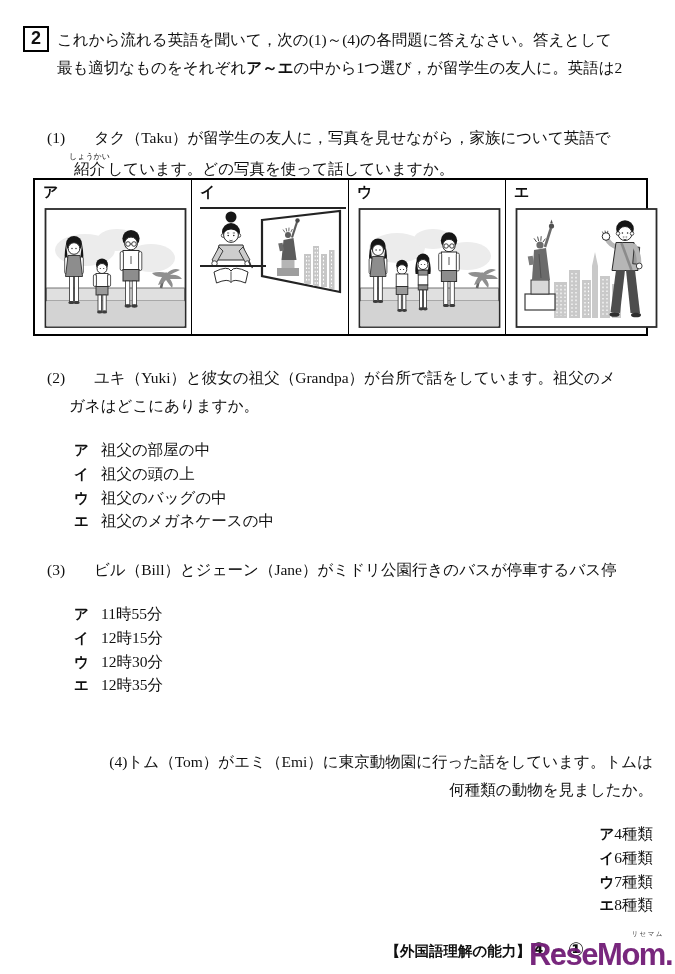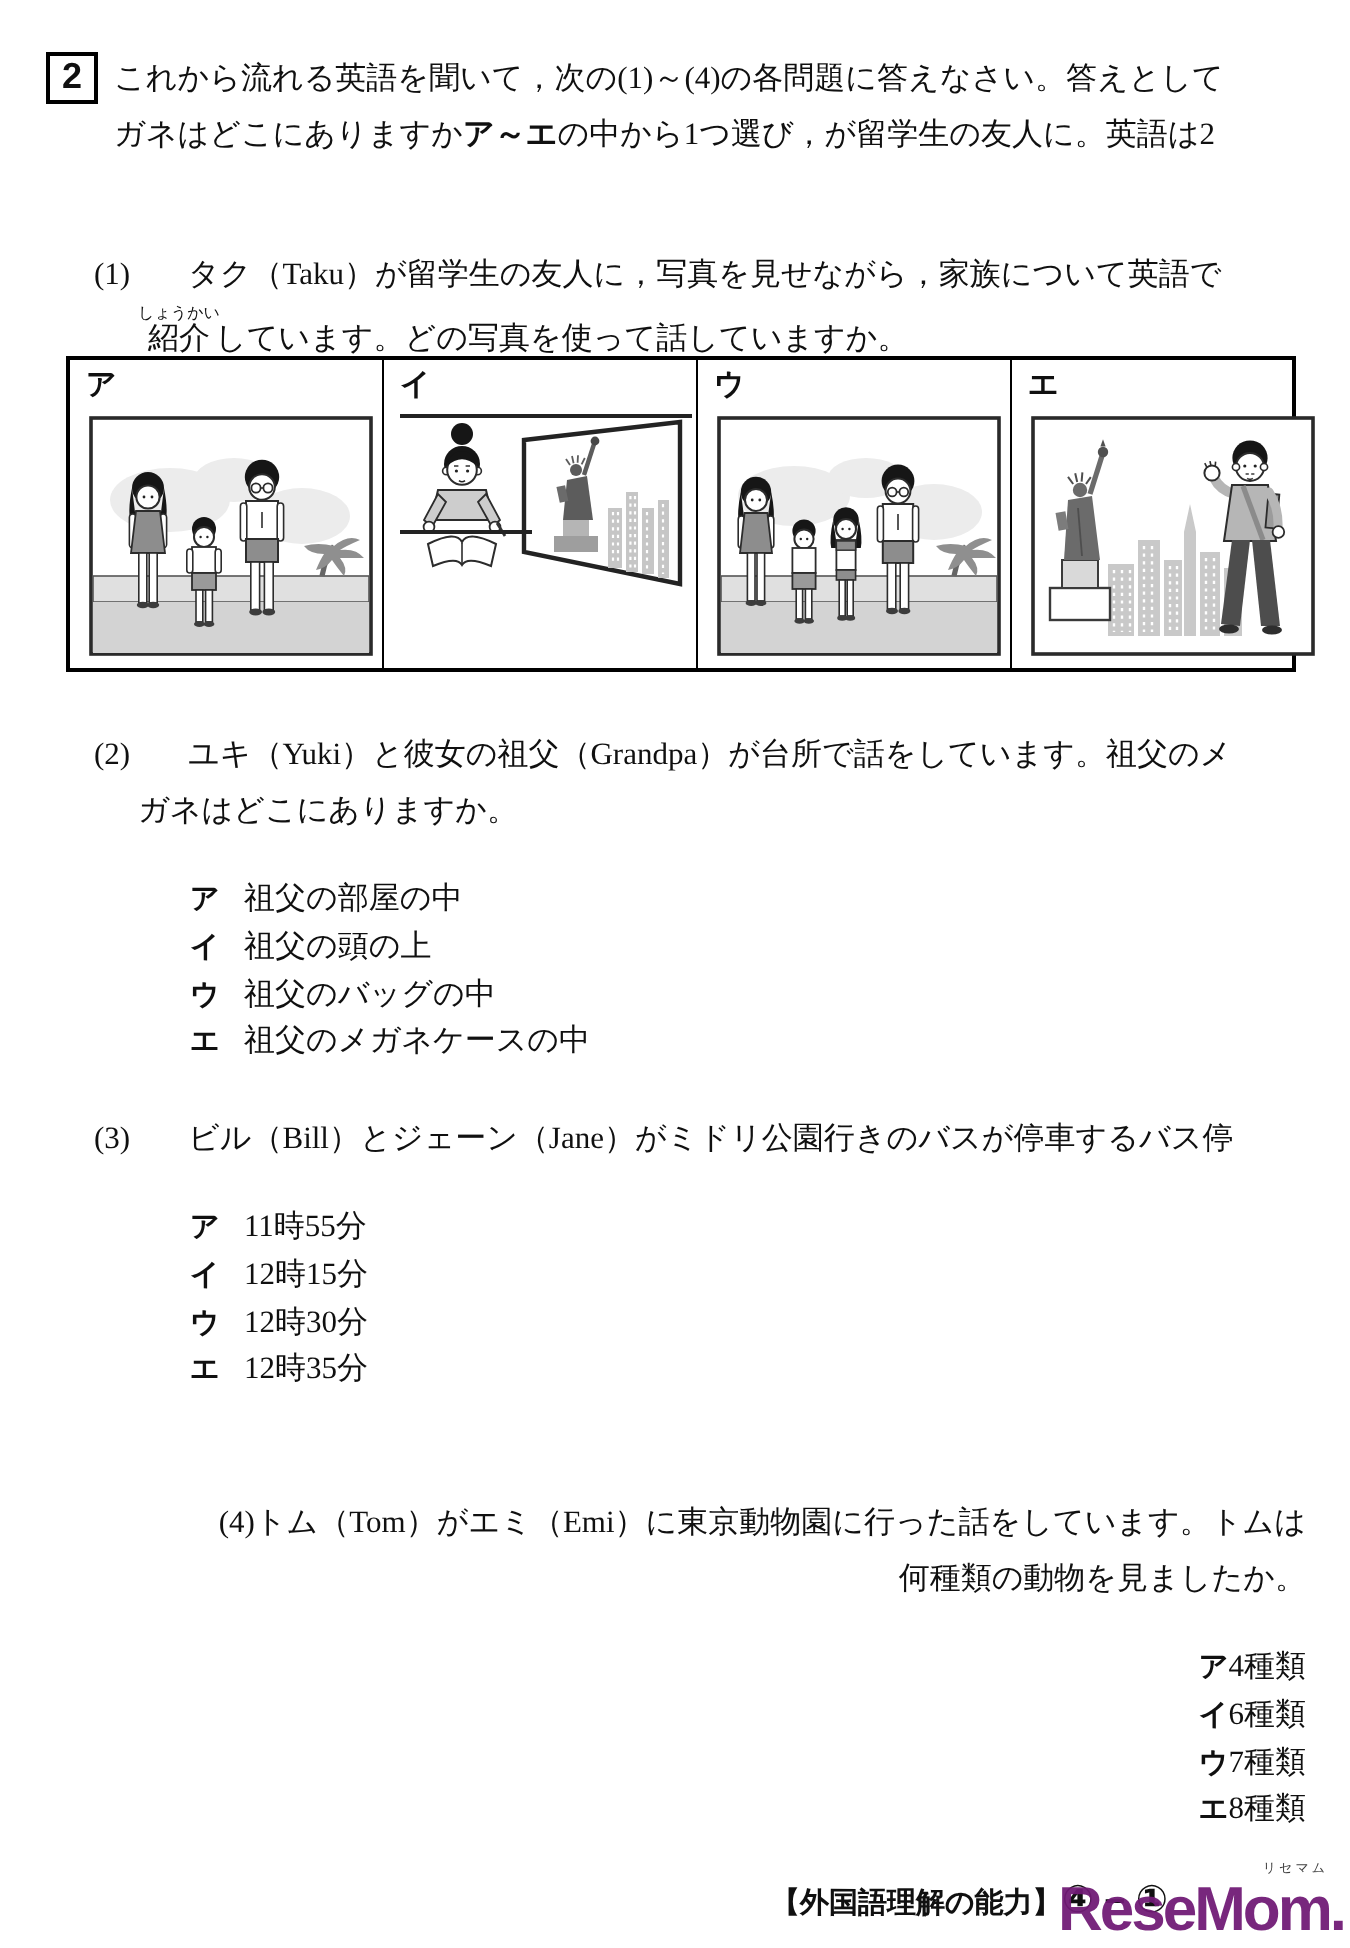--- a/index.html
+++ b/index.html
@@ -26,21 +26,21 @@
 
   ruby { ruby-align:center; }
   rt { font-size:8px; line-height:1; font-family:"Liberation Serif","DejaVu Serif",serif; }
 
   
   .question { position:absolute; left:47px; width:606px; font-size:15.5px; line-height:28px; }
   #q1 { top:124px; } #q2 { top:364px; } #q3 { top:556px; } #q4 { top:748px;text-align:right; }
   .q-line { height:28px; white-space:nowrap; }
   .q-number { display:inline-block; width:47px; }
   .q-cont { margin-left:22px; }
-  .options { margin-left:48px; margin-top:18px; }
+  .options { margin-left:27px; margin-top:18px; }
   .option-row { height:23.8px; line-height:23.8px; white-space:nowrap; }
   .option-label {
     display:inline-block; width:27px; font-weight:bold; font-size:14.5px;
     font-family:"Liberation Sans","DejaVu Sans",sans-serif;
   }
   .option-text { font-size:15.5px; }
 
   
   .picture-table {
     position:absolute; left:33px; top:178px; width:615px; height:158px;
@@ -75,21 +75,21 @@
   }
 </style>
 </head>
 <body>
 
 <div class="section-box">2</div>
 
 <div class="instructions">
   <div class="t-line">これから流れる英語を聞いて，次の(1)～(4)の各問題に答えなさい。答えとして</div>
   <div class="t-line">
-    <span>ガネはどこにありますか</span><span class="kbold">ア～エ</span><span>の中から1つ選び，が留学生の友人に。英語は2</span>
+    <span>最も適切なものをそれぞれ</span><span class="kbold">ア～エ</span><span>の中から1つ選び，が留学生の友人に。英語は2</span>
   </div>
 </div>
 
 <div class="question" id="q1">
   <div class="q-line">
     <span class="q-number">(1)</span><span>タク（Taku）が留学生の友人に，写真を見せながら，家族について英語で</span>
   </div>
   <div class="q-line q-cont">
     <ruby><span>紹介</span><rt>しょうかい</rt></ruby><span>しています。どの写真を使って話していますか。</span>
   </div>

